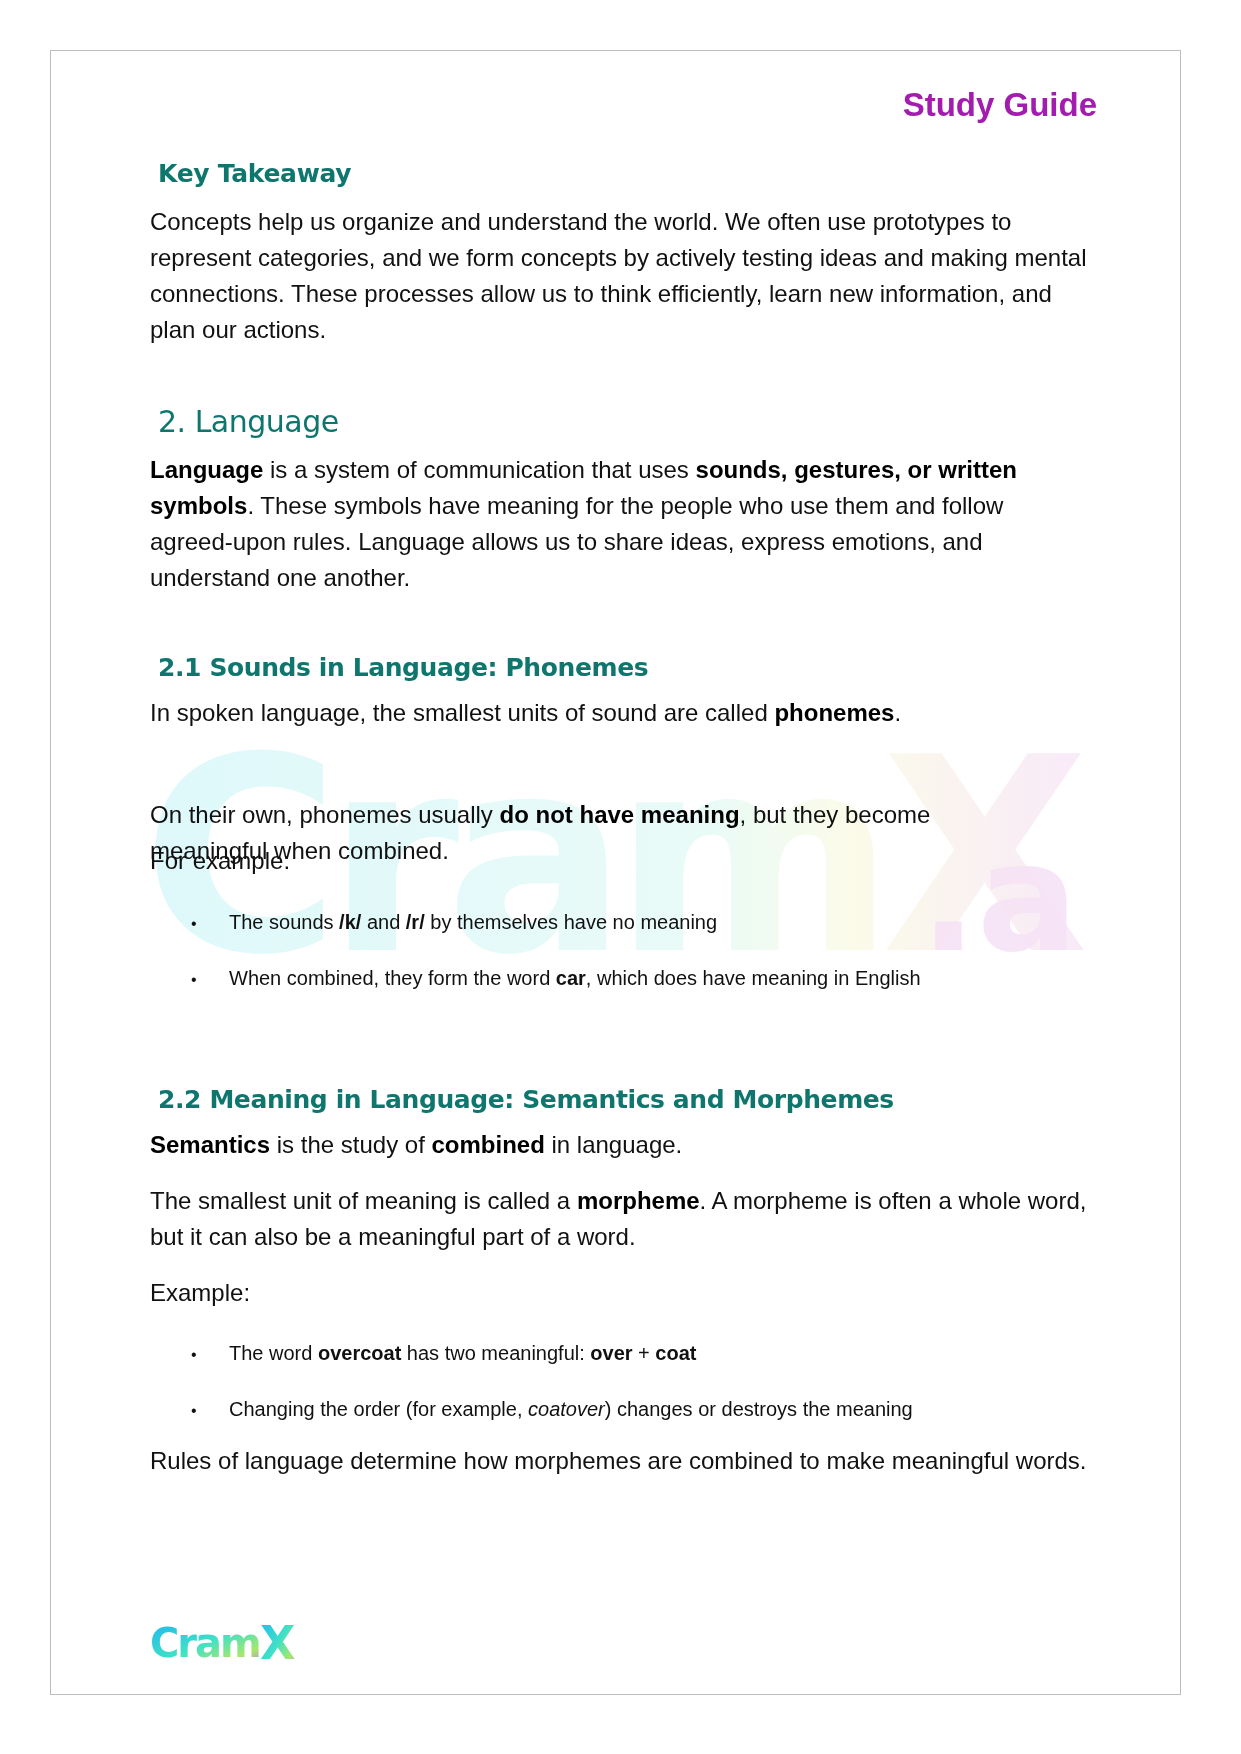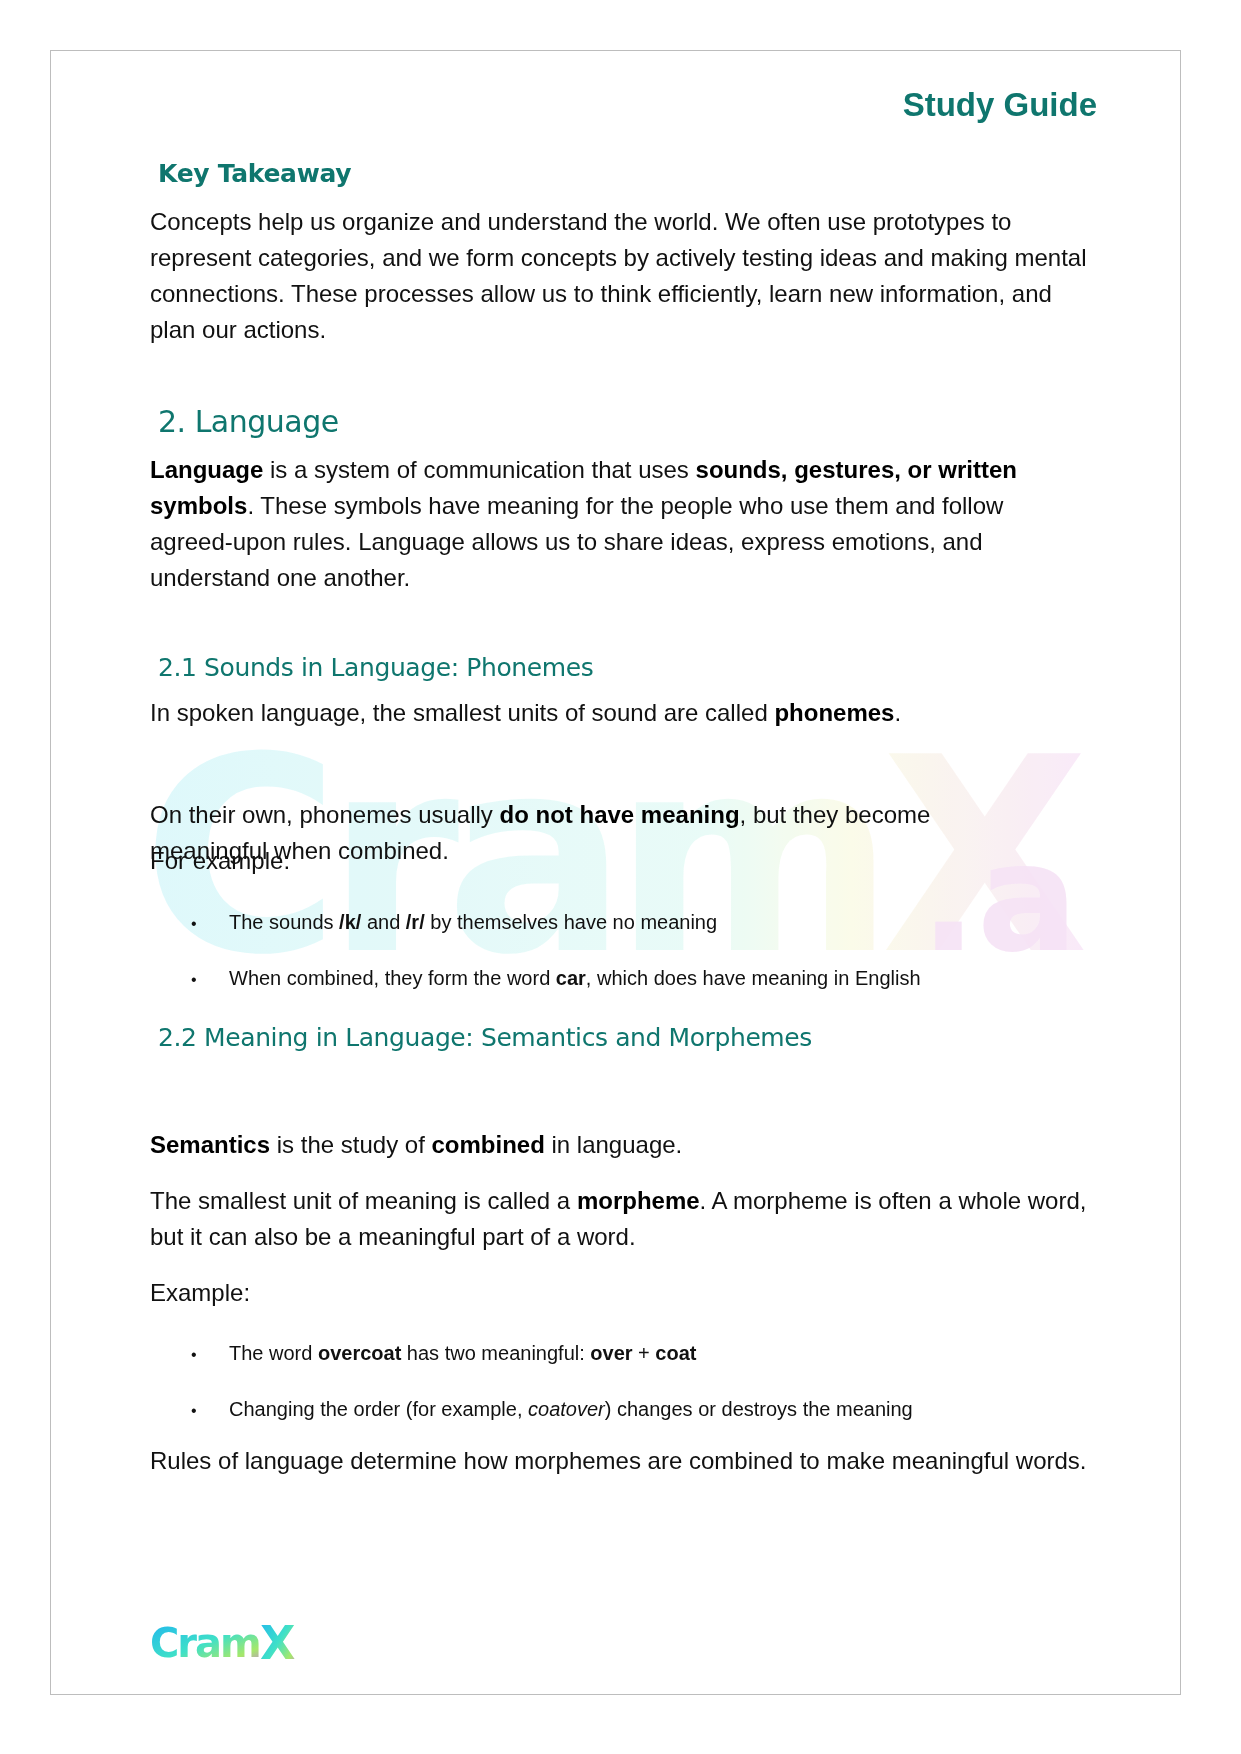--- a/index.html
+++ b/index.html
@@ -11,27 +11,27 @@
     .watermark {
       position: absolute; left: 150px; top: 735px; width: 940px; height: 240px;
       pointer-events: none; z-index: 0;
     }
     .content {
       position: absolute; left: 150px; top: 0; width: 940px; z-index: 1;
       font-family: "Liberation Sans", sans-serif; color: #111;
     }
     .doc-title {
       position: absolute; right: -7px; top: 86px; margin: 0;
-      font-family: "Liberation Sans", sans-serif; font-weight: bold; font-size: 33px; color: #0f766e;
+      font-family: "Liberation Sans", sans-serif; font-weight: bold; font-size: 33px; color: #a21caf;
       white-space: nowrap;
     }
     .h-blue { color: #0f766e; font-family: "DejaVu Sans", sans-serif; margin: 8px; position: absolute; left: 0; white-space: nowrap; }
     .h-key { font-size: 25px; font-weight: bold; top: 151px; letter-spacing: -0.3px; }
     .h1 { font-size: 30px; font-weight: normal; top: 396px; letter-spacing: -0.5px; }
-    .h2 { font-size: 25px; font-weight: normal; letter-spacing: -0.4px; }
+    .h2 { font-size: 25px; font-weight: bold; letter-spacing: -0.4px; }
     .p {
       position: absolute; left: 0; margin: 0; width: 940px;
       font-size: 24px; line-height: 36px; color: #111;
     }
     .p b { font-weight: bold; color: #000; text-align: right; }
     .bullet {
       position: absolute; left: 37px; margin: 4px; font-size: 20px; line-height: 36px; white-space: nowrap;
     }
     .bullet .dot { display: inline-block; width: 38px; font-size: 16px; }
     .logo { position: absolute; left: 150px; top: 1615px; z-index: 1; }
@@ -63,21 +63,21 @@
   <h2 class="h-blue h1">2. Language</h2>
   <p class="p" style="top:452px;"><b>Language</b><span> is a system of communication that uses </span><b>sounds, gestures, or written symbols</b><span>. These symbols have meaning for the people who use them and follow agreed-upon rules. Language allows us to share ideas, express emotions, and understand one another.</span></p>
 
   <h3 class="h-blue h2" style="top:645px;">2.1 Sounds in Language: Phonemes</h3>
   <p class="p" style="top:695px;"><span>In spoken language, the smallest units of sound are called </span><b>phonemes</b><span>.</span></p>
   <p class="p" style="top:751px; width:880px;margin-top:46px;"><span>On their own, phonemes usually </span><b>do not have meaning</b><span>, but they become meaningful when combined.</span></p>
   <p class="p" style="top:843px;">For example:</p>
   <p class="bullet" style="top:900px;"><span class="dot">•</span><span>The sounds </span><b>/k/</b><span> and </span><b>/r/</b><span> by themselves have no meaning</span></p>
   <p class="bullet" style="top:956px;"><span class="dot">•</span><span>When combined, they form the word </span><b>car</b><span>, which does have meaning in English</span></p>
 
-  <h3 class="h-blue h2" style="top:1015px;">2.2 Meaning in Language: Semantics and Morphemes</h3>
+  <h3 class="h-blue h2" style="top:1077px;">2.2 Meaning in Language: Semantics and Morphemes</h3>
   <p class="p" style="top:1127px;"><b>Semantics</b><span> is the study of </span><b>combined</b><span> in language.</span></p>
   <p class="p" style="top:1183px;"><span>The smallest unit of meaning is called a </span><b>morpheme</b><span>. A morpheme is often a whole word, but it can also be a meaningful part of a word.</span></p>
   <p class="p" style="top:1275px;">Example:</p>
   <p class="bullet" style="top:1331px;"><span class="dot">•</span><span>The word </span><b>overcoat</b><span> has two meaningful: </span><b>over</b><span> + </span><b>coat</b></p>
   <p class="bullet" style="top:1387px;"><span class="dot">•</span><span>Changing the order (for example, </span><i>coatover</i><span>) changes or destroys the meaning</span></p>
   <p class="p" style="top:1443px;">Rules of language determine how morphemes are combined to make meaningful words.</p>
 </div>
 
 <svg class="logo" width="150" height="50" viewBox="0 0 150 50" xmlns="http://www.w3.org/2000/svg">
   <defs>

